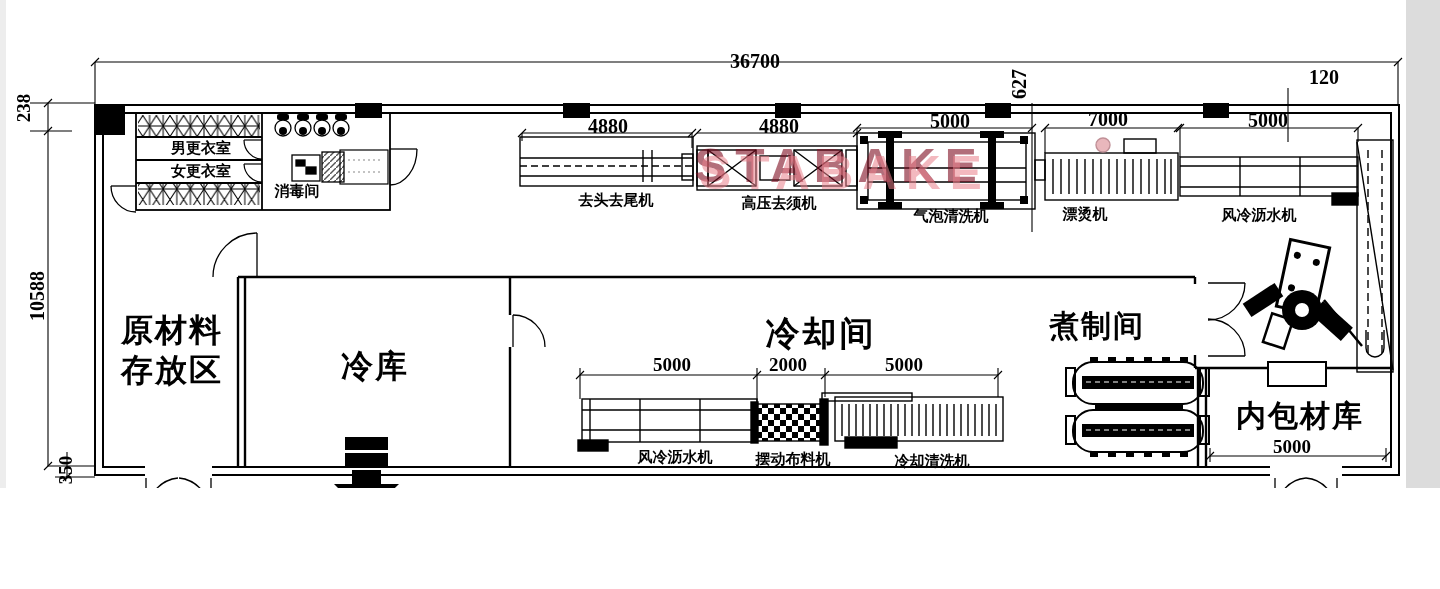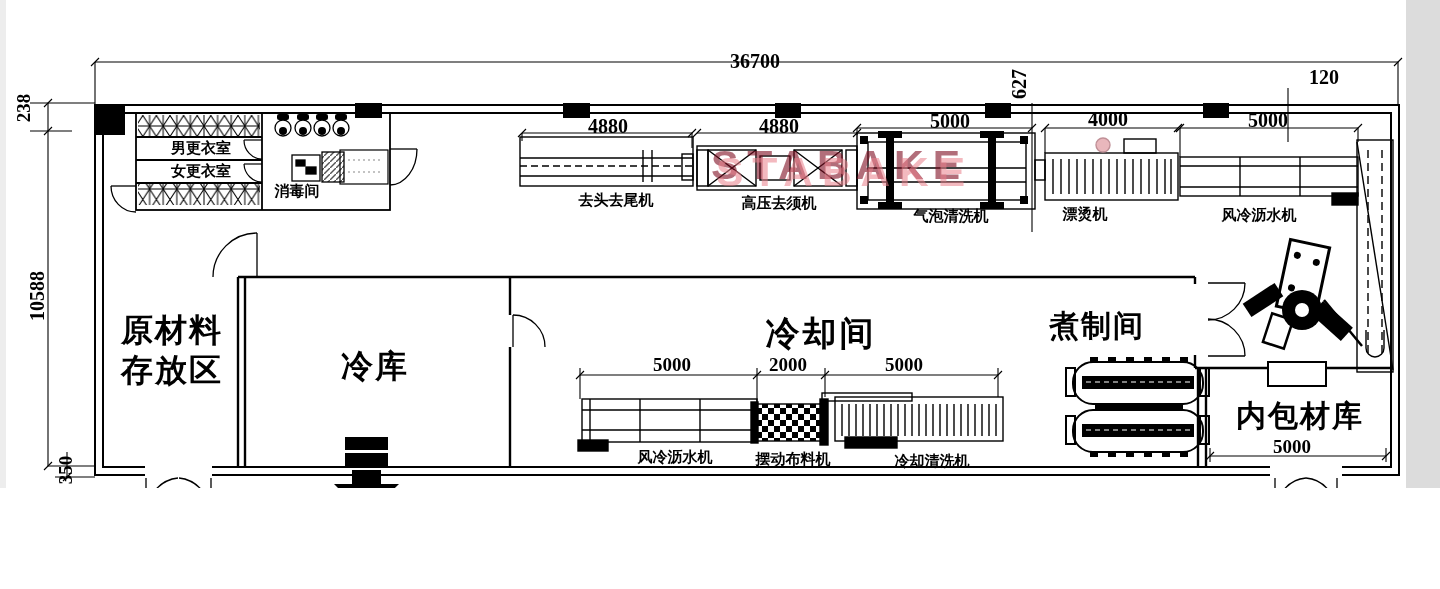--- a/index.html
+++ b/index.html
@@ -10,21 +10,21 @@
        font-weight:bold;z-index:3;}
   .rot{transform:translate(-50%,-50%) rotate(-90deg);}
   .dimnum{font-family:"Liberation Serif",serif;font-weight:700;font-size:20px;}
   .dimsm{font-family:"Liberation Serif",serif;font-weight:700;font-size:19px;}
   .machine{font-size:15px;font-weight:bold;}
   .room-sm{font-size:15px;font-weight:bold;}
   .room-lg{font-size:32px;font-weight:bold;letter-spacing:2px;}
   .room-xl{font-size:34px;font-weight:bold;letter-spacing:3px;margin-left:48px;}
   .room-md{font-size:30px;font-weight:bold;letter-spacing:2px;}
   .watermark{position:absolute;left:845px;top:172px;transform:translate(-50%,-50%);
-       font-size:41px;font-weight:800;letter-spacing:9px;z-index:4;
+       font-size:48px;font-weight:800;letter-spacing:9px;z-index:4;
        color:rgba(233,128,138,0.55);text-shadow:-5px -7px 0 rgba(126,14,34,0.60);
        font-family:"Liberation Sans",sans-serif;}
 </style>
 </head>
 <body>
 
 <div class="plan">
 
 <svg width="1440" height="589" viewBox="0 0 1440 589">
   <defs>
@@ -349,21 +349,21 @@
 <span class="lbl dimnum" style="left:755px;top:61px;">36700</span>
 <span class="lbl dimnum" style="left:1284px;top:77px;margin-left:40px;">120</span>
 <span class="lbl dimnum rot" style="left:1019px;top:84px;">627</span>
 <span class="lbl dimsm rot" style="left:24px;top:108px;">238</span>
 <span class="lbl dimnum rot" style="left:37px;top:296px;">10588</span>
 <span class="lbl dimsm rot" style="left:66px;top:470px;">350</span>
 
 <span class="lbl dimnum" style="left:608px;top:126px;">4880</span>
 <span class="lbl dimnum" style="left:779px;top:126px;">4880</span>
 <span class="lbl dimnum" style="left:950px;top:121px;">5000</span>
-<span class="lbl dimnum" style="left:1108px;top:119px;">4000</span>
+<span class="lbl dimnum" style="left:1108px;top:119px;">7000</span>
 <span class="lbl dimnum" style="left:1268px;top:120px;">5000</span>
 
 <span class="lbl machine" style="left:604px;top:200px;margin-left:12px;">去头去尾机</span>
 <span class="lbl machine" style="left:779px;top:203px;">高压去须机</span>
 <span class="lbl machine" style="left:951px;top:216px;">气泡清洗机</span>
 <span class="lbl machine" style="left:1085px;top:214px;">漂烫机</span>
 <span class="lbl machine" style="left:1259px;top:215px;">风冷沥水机</span>
 
 <span class="lbl room-sm" style="left:201px;top:148px;">男更衣室</span>
 <span class="lbl room-sm" style="left:201px;top:171px;">女更衣室</span>

